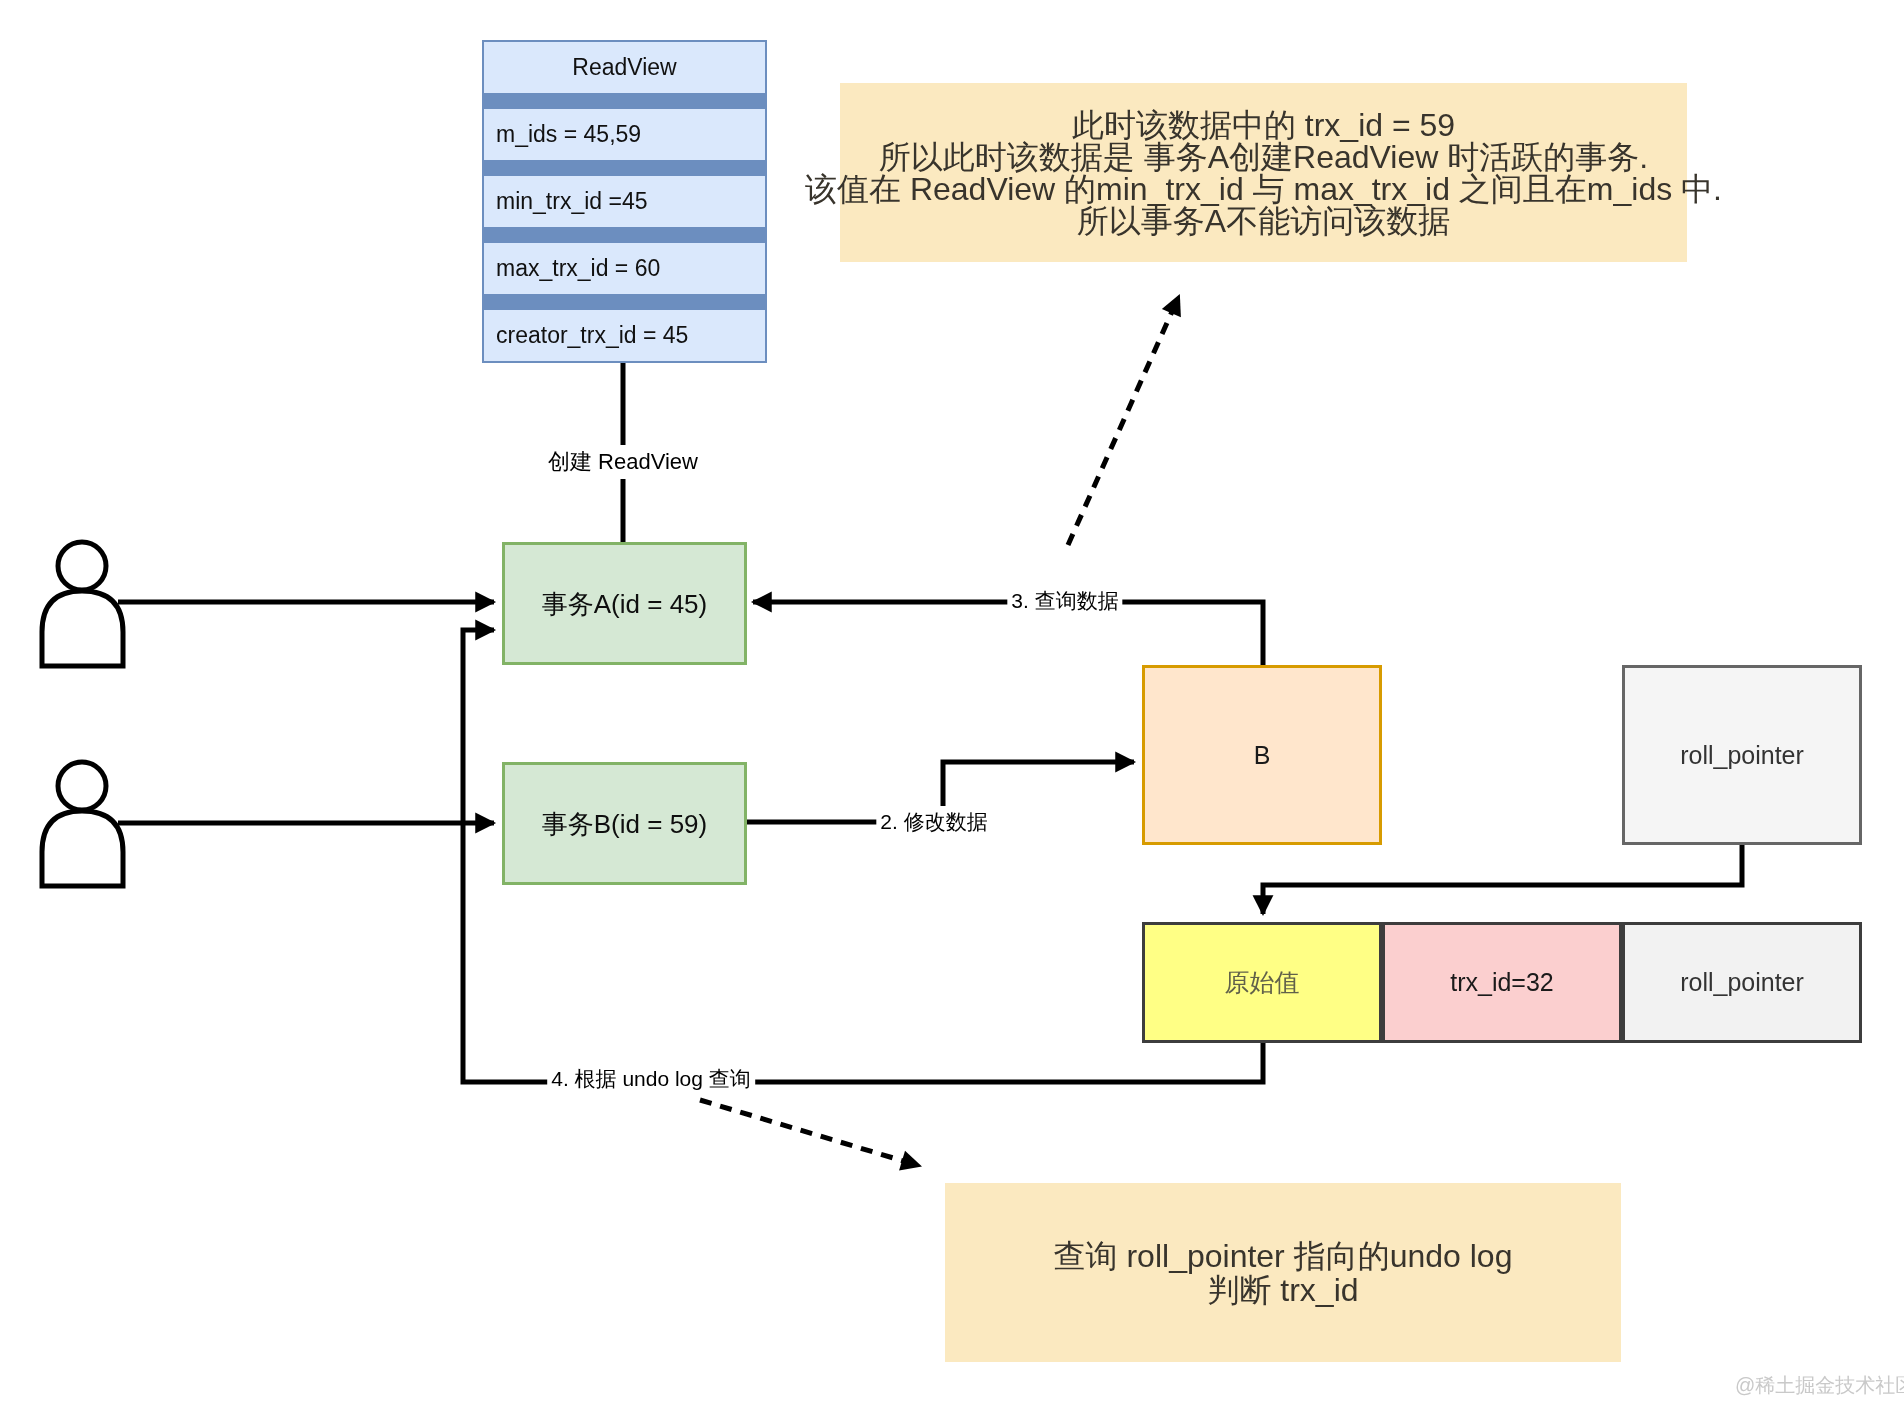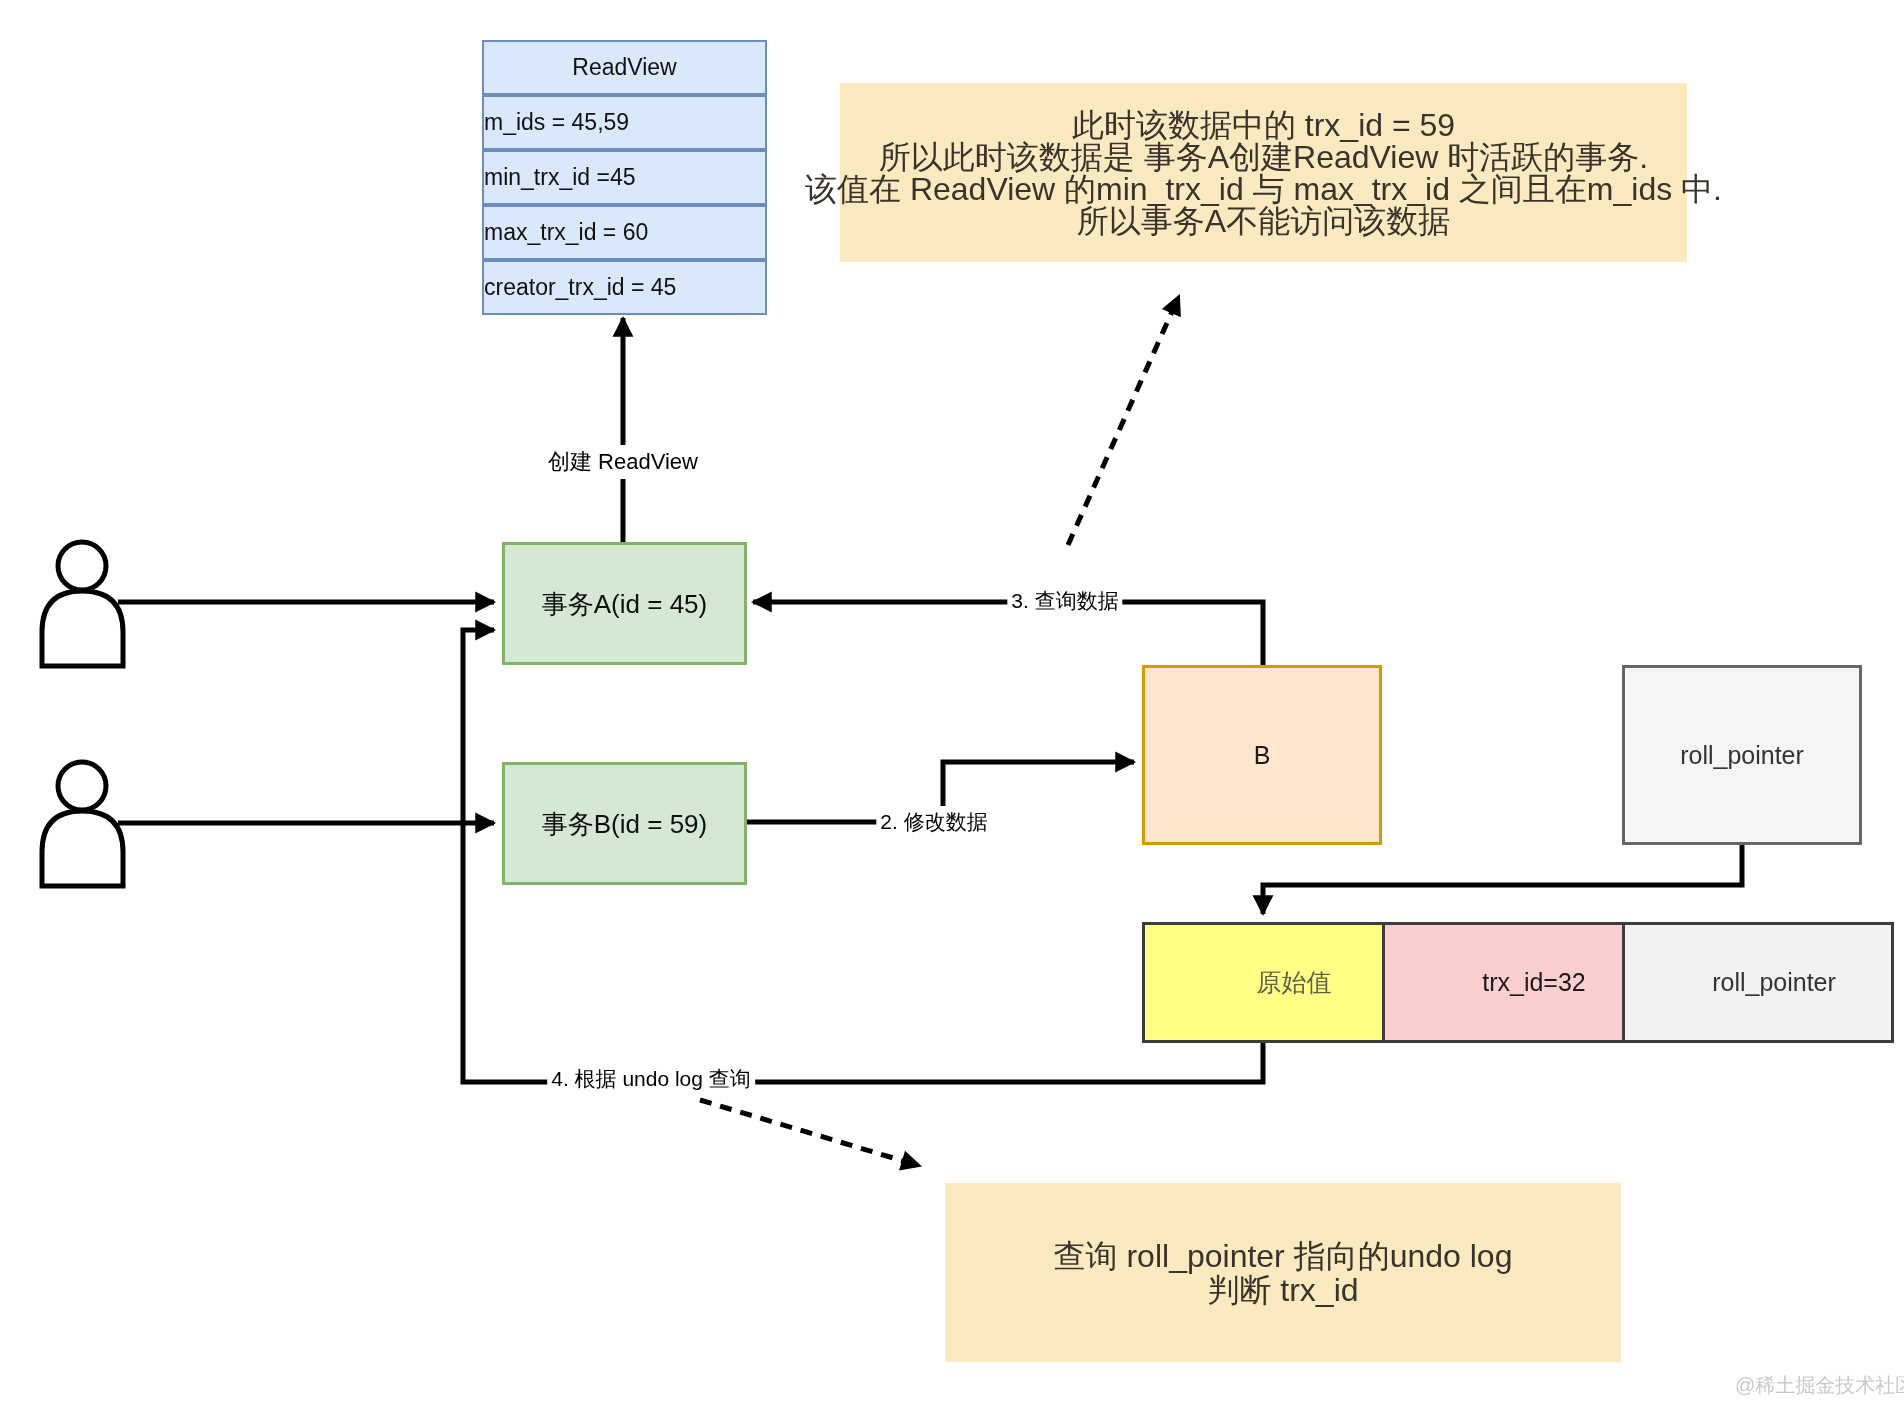--- a/index.html
+++ b/index.html
@@ -5,36 +5,36 @@
   html,body{margin:0;padding:0;background:#ffffff;}
   #canvas{
     position:relative;width:1904px;height:1404px;background:#ffffff;overflow:hidden;
     font-family:"Liberation Sans","DejaVu Sans",sans-serif;color:#000;
   }
   .abs{position:absolute;}
   svg.layer{position:absolute;left:0;top:0;width:1904px;height:1404px;}
 
   
   .rv-table{left:482px;top:40px;width:281px;border:2px solid #6c8ebf;background:#6c8ebf;
-    display:flex;flex-direction:column;gap:4px;}
+    display:flex;flex-direction:column;gap:16px;}
   .rv-cell{background:#dae8fc;height:51px;display:flex;align-items:center;
-    font-size:23px;color:#111;padding-left:0;}
+    font-size:23px;color:#111;padding-left:12px;}
   .rv-head{justify-content:center;padding-left:0;}
 
   
   .trx-box{width:239px;height:117px;background:#d5e8d4;border:3px solid #82b366;
     display:flex;flex-direction:row;align-items:center;justify-content:center;
     font-size:26px;line-height:34px;color:#0e0e0e;}
   #trx-a{left:502px;top:542px;}
   #trx-b{left:502px;top:762px;}
 
   
   .cell{display:flex;align-items:center;justify-content:center;font-size:25px;color:#1a1a1a;}
   .r1{top:665px;height:174px;}
-  .r2{top:922px;height:115px;padding-left:32px;}
+  .r2{top:922px;height:115px;}
   .c-b{left:1142px;width:234px;background:#ffe6cc;border:3px solid #d79b00;}
   .c-trx59{left:1382px;width:234px;background:#f8cecc;border:3px solid #b85450;}
   .c-rollp1{left:1622px;width:234px;background:#f5f5f5;border:3px solid #666666;color:#333;}
   .c-orig{left:1142px;width:234px;background:#ffff85;border:3px solid #3d3d3d;color:#61614a;}
   .c-trx32{left:1382px;width:234px;background:#fbcfcf;border:3px solid #3d3d3d;}
   .c-rollp2{left:1622px;width:234px;background:#f2f2f2;border:3px solid #3d3d3d;color:#333;}
 
   
   .note{background:#fbe9c0;display:flex;flex-direction:column;align-items:center;justify-content:center;
     font-size:32px;color:#38342c;line-height:32px;text-align:center;}

